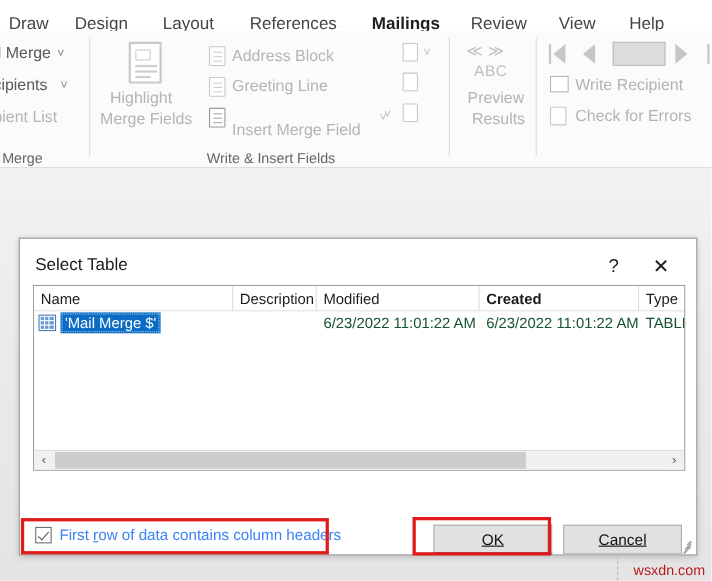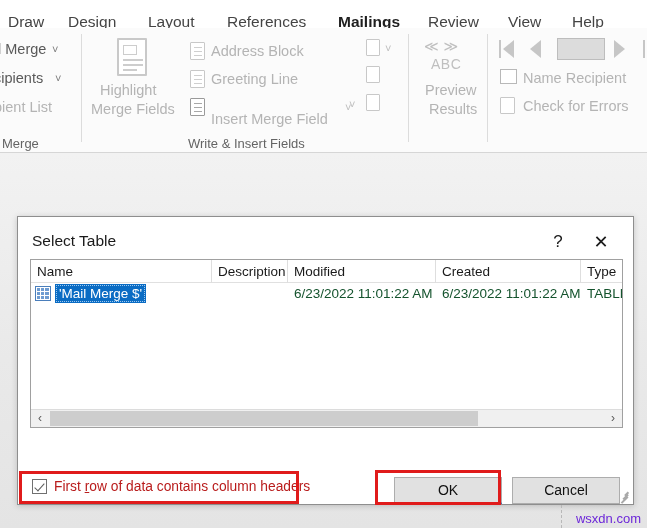--- a/index.html
+++ b/index.html
@@ -288,35 +288,36 @@
     position: absolute;
     left: 4px; top: 1px;
     width: 4px; height: 9px;
     border: solid #5d5d5d;
     border-width: 0 1.8px 1.8px 0;
     transform: rotate(42deg);
   }
   .cblabel {
     margin-left: 7px;
     font-size: 13.8px;
-    color: #b91c1c;
+    color: #3b82f6;
     white-space: nowrap;
   }
   .cblabel u { text-decoration: underline; }
 
   .dlgbtn {
     position: absolute;
     width: 108px; height: 27px;
     background: #e1e1e1;
     border: 1px solid #adadad;
     font-size: 14px;
     color: #111111;
     text-align: center;
     line-height: 25px;
     cursor: default;
+    text-decoration: underline;
   }
   .dlgbtn.default {
     border-bottom: 2px solid #2a5caa;
   }
 
   
   .annot {
     position: absolute;
     border: 3px solid #e01b1b;
     pointer-events: none;
@@ -334,21 +335,21 @@
     height: 1.6px;
     transform: rotate(-45deg);
     transform-origin: center;
     display: block;
   }
 
   .watermark {
     position: absolute;
     right: 6px; bottom: 2px;
     font-size: 13px;
-    color: #6d28d9;
+    color: #b91c1c;
     white-space: nowrap;
   }
   .vrule {
     position: absolute;
     left: 561px; top: 505px;
     width: 1px; height: 23px;
     border-left: 1px dashed #b8b8b8;
   }
 </style>
 </head>
@@ -430,42 +431,42 @@
     <div class="ribbon-sep" style="left:487px;"></div>
 
     <div class="navbar-line" style="left:499px; top:12px; height:18px;"></div>
     <div class="navtri" style="left:503px; top:12px; border-top:9px solid transparent; border-bottom:9px solid transparent; border-right:11px solid #c6c6c6;"></div>
     <div class="navtri" style="left:530px; top:12px; border-top:9px solid transparent; border-bottom:9px solid transparent; border-right:11px solid #c6c6c6;"></div>
     <div class="navbox" style="left:557px; top:10px; width:48px; height:22px;"></div>
     <div class="navtri" style="left:614px; top:12px; border-top:9px solid transparent; border-bottom:9px solid transparent; border-left:11px solid #c6c6c6;"></div>
     <div class="navbar-line" style="left:643px; top:12px; height:18px;"></div>
 
     <div class="magglass" style="left:500px; top:41px; width:17px; height:15px;"></div>
-    <div class="rlabel" style="left:523px; top:42px;">Name Recipient</div>
+    <div class="rlabel" style="left:523px; top:42px;">Write Recipient</div>
 
     <div class="docicon" style="left:500px; top:69px; width:15px; height:17px;"></div>
     <div class="rlabel" style="left:523px; top:70px;">Check for Errors</div>
 
   </div>
 
   <div class="backdrop"></div>
 
   <div class="dialog">
 
     <div class="dlg-title">Select Table</div>
     <div class="dlg-help">?</div>
     <div class="dlg-close">✕</div>
 
     <div class="listview">
 
       <div class="lv-header">
         <div class="lv-col" style="left:0px;   width:181px;">Name</div>
         <div class="lv-col" style="left:181px; width:76px;">Description</div>
         <div class="lv-col" style="left:257px; width:148px;">Modified</div>
-        <div class="lv-col" style="left:405px; width:145px;">Created</div>
+        <div class="lv-col" style="left:405px; width:145px;font-weight:bold;">Created</div>
         <div class="lv-col" style="left:550px; width:43px;">Type</div>
       </div>
 
       <div class="lv-row">
         <div class="tableicon">
           <span style="left:1px;  top:1px;  width:3px; height:3px;"></span>
           <span style="left:5px;  top:1px;  width:3px; height:3px;"></span>
           <span style="left:9px;  top:1px;  width:4px; height:3px;"></span>
           <span style="left:1px;  top:5px;  width:3px; height:3px;"></span>
           <span style="left:5px;  top:5px;  width:3px; height:3px;"></span>

